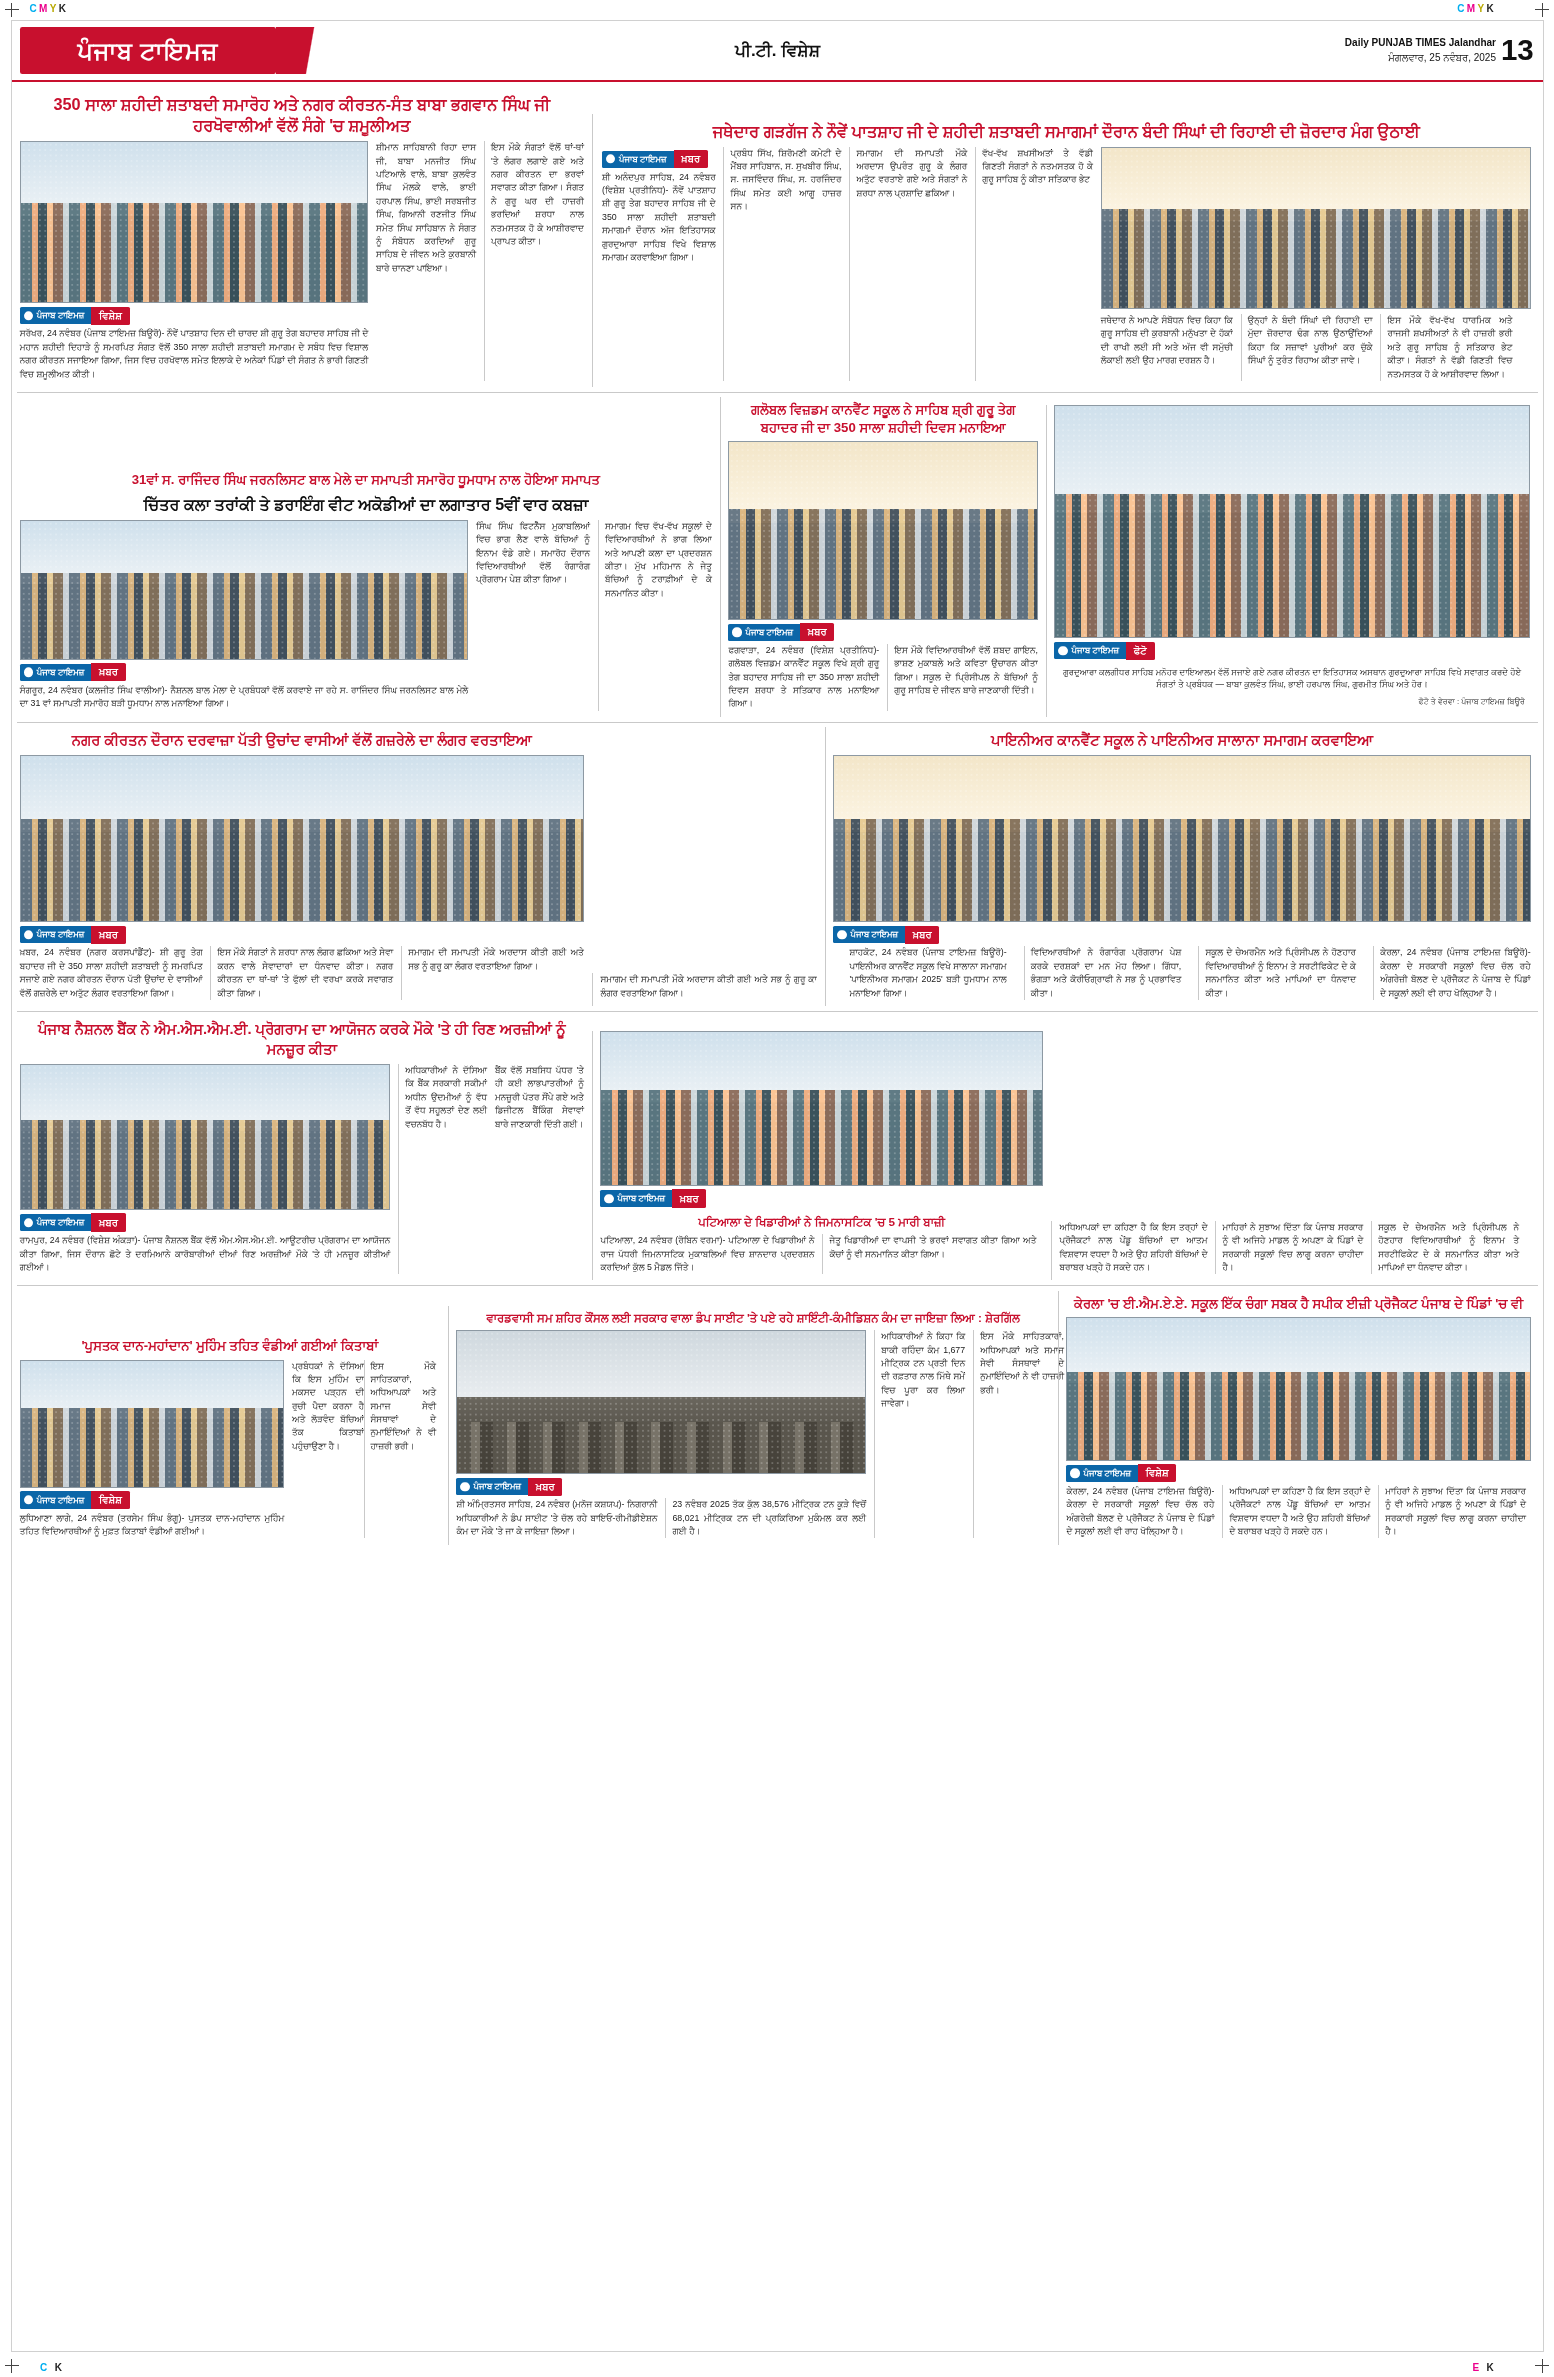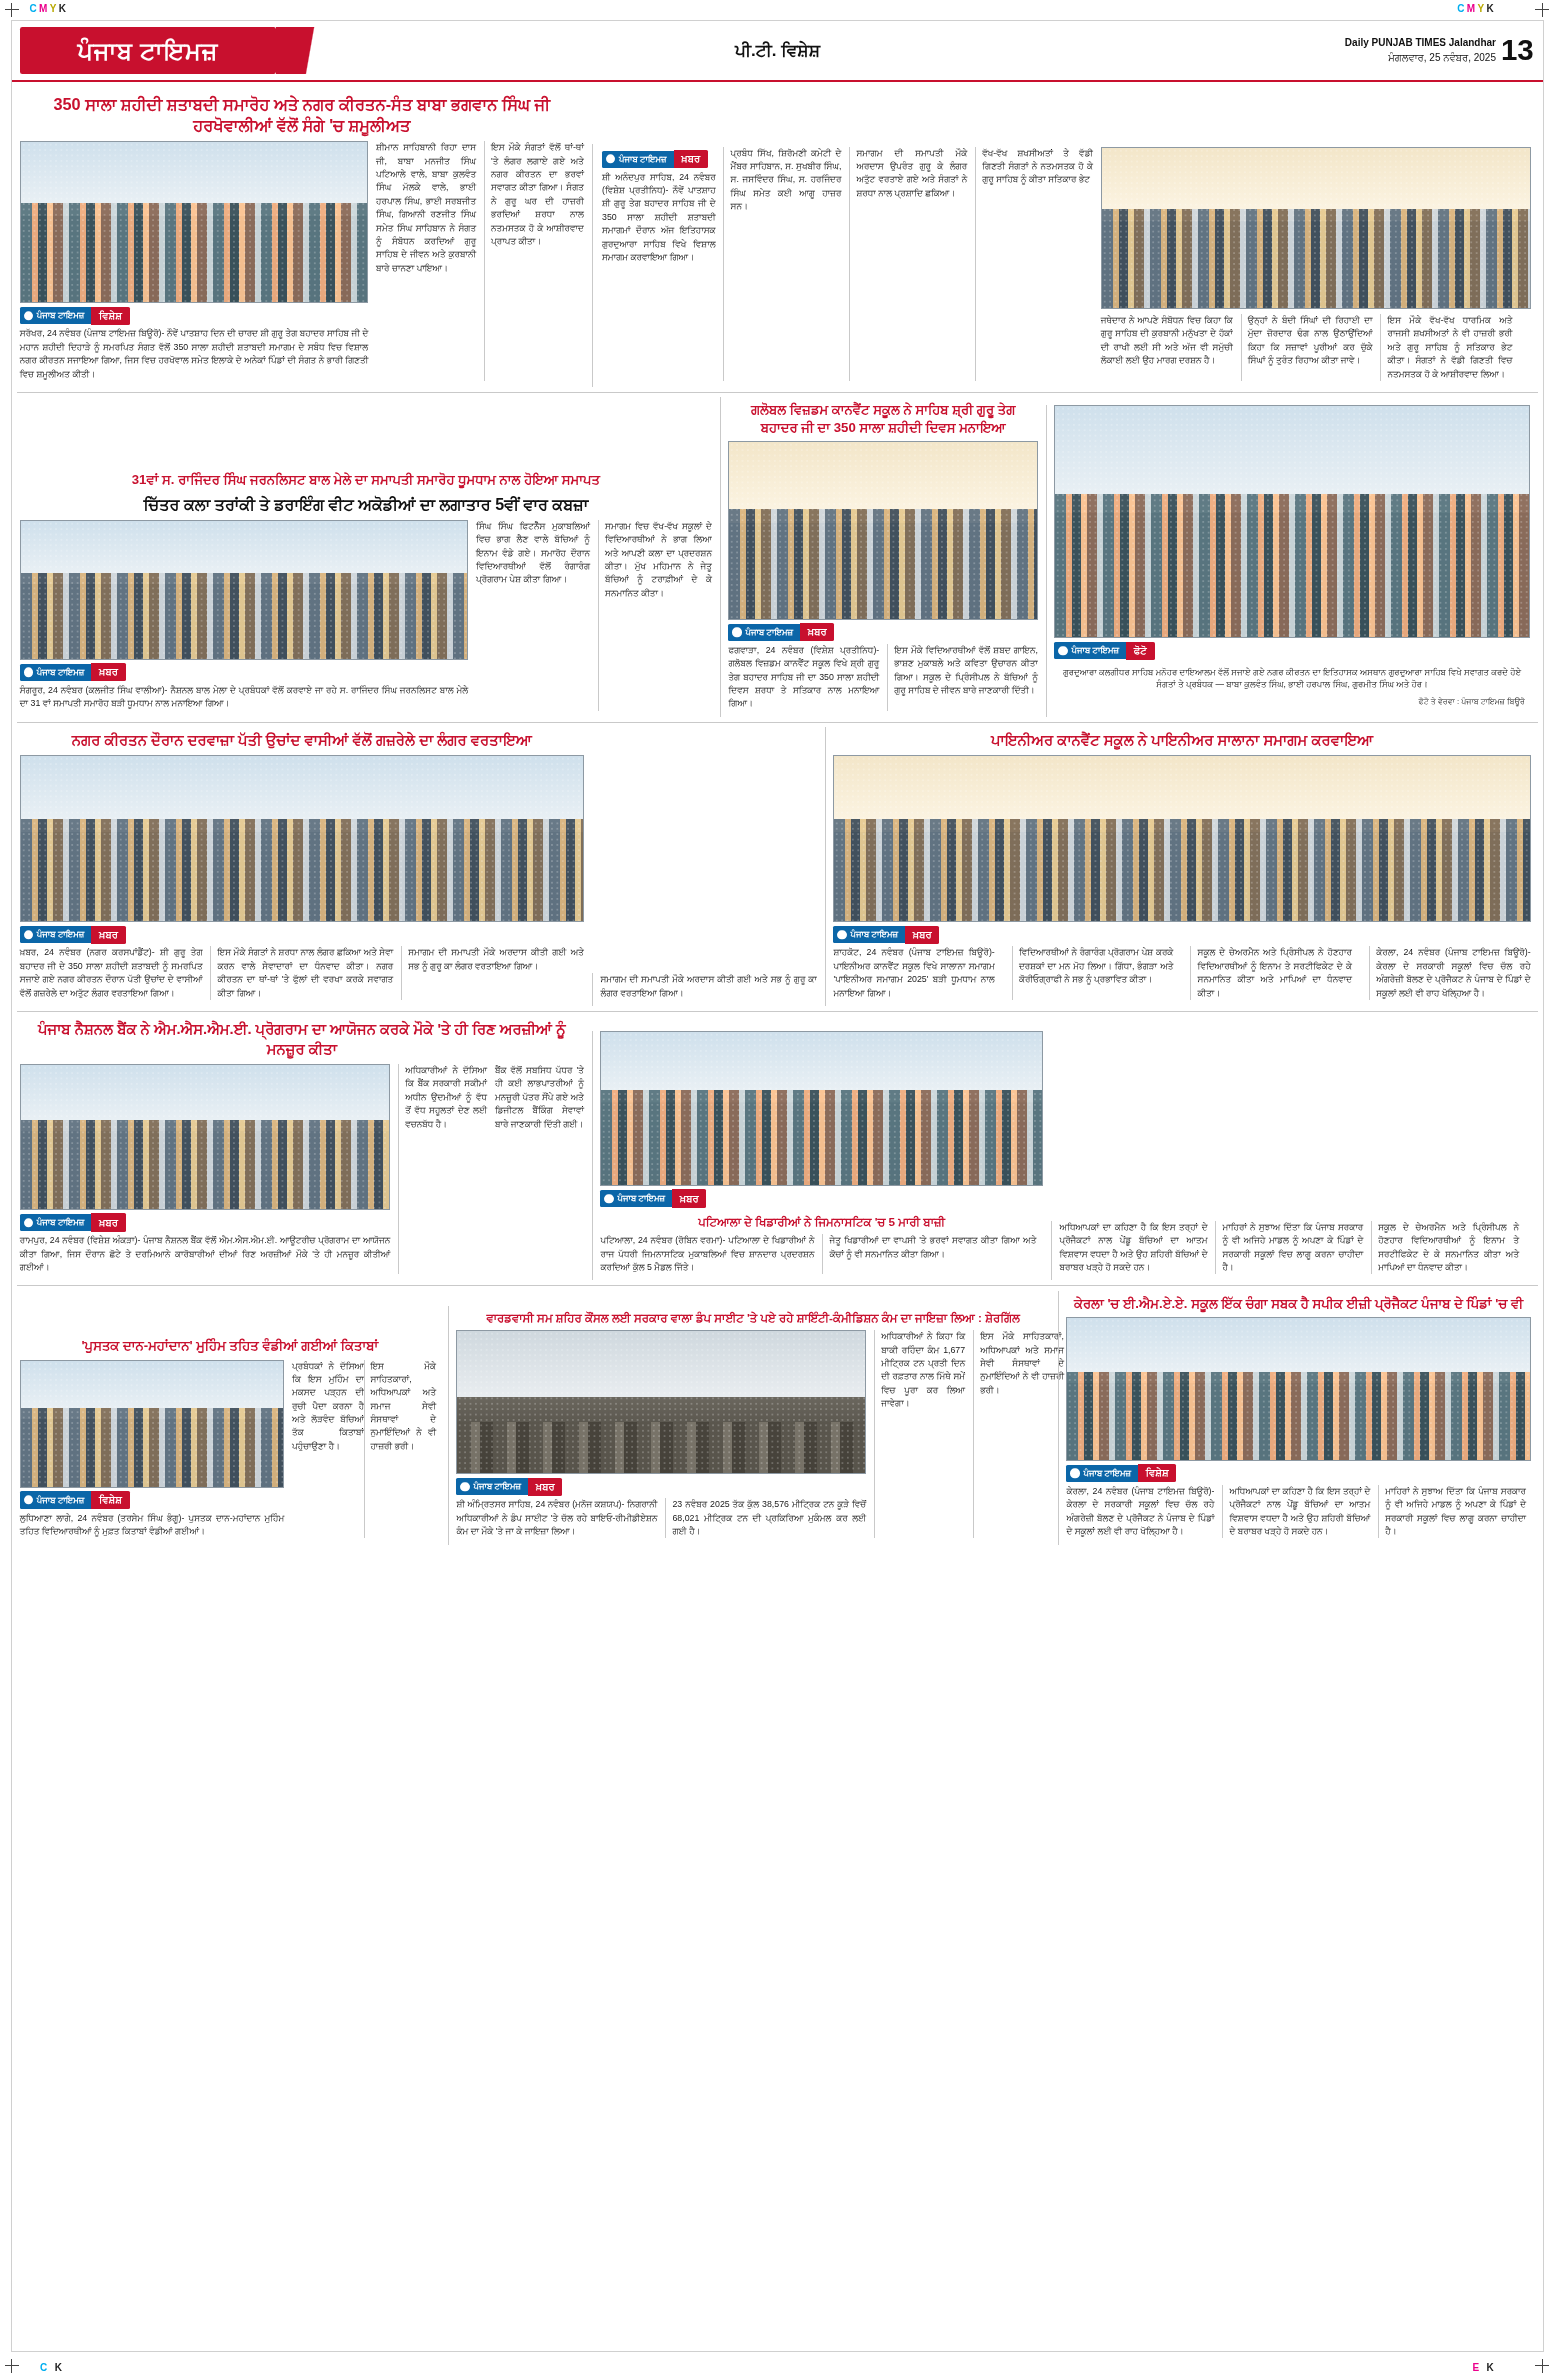--- a/index.html
+++ b/index.html
@@ -190,20 +190,21 @@
             <div class="body-text">ਸਰੱਖਰ, 24 ਨਵੰਬਰ (ਪੰਜਾਬ ਟਾਇਮਜ਼ ਬਿਊਰੋ)- ਨੌਵੇਂ ਪਾਤਸ਼ਾਹ ਦਿਨ ਦੀ ਚਾਰਦ ਸ਼ੀ ਗੁਰੂ ਤੇਗ ਬਹਾਦਰ ਸਾਹਿਬ ਜੀ ਦੇ ਮਹਾਨ ਸ਼ਹੀਦੀ ਦਿਹਾੜੇ ਨੂੰ ਸਮਰਪਿਤ ਸੰਗਤ ਵੱਲੋਂ 350 ਸਾਲਾ ਸ਼ਹੀਦੀ ਸ਼ਤਾਬਦੀ ਸਮਾਗਮ ਦੇ ਸਬੰਧ ਵਿਚ ਵਿਸ਼ਾਲ ਨਗਰ ਕੀਰਤਨ ਸਜਾਇਆ ਗਿਆ, ਜਿਸ ਵਿਚ ਹਰਖੋਵਾਲ ਸਮੇਤ ਇਲਾਕੇ ਦੇ ਅਨੇਕਾਂ ਪਿੰਡਾਂ ਦੀ ਸੰਗਤ ਨੇ ਭਾਰੀ ਗਿਣਤੀ ਵਿਚ ਸ਼ਮੂਲੀਅਤ ਕੀਤੀ।</div>
           </div>
           <div style="width:208px; display:flex; gap:7.8px;">
             <div class="body-text" style="width:100px;">ਸ਼ੀਮਾਨ ਸਾਹਿਬਾਨੀ ਰਿਹਾ ਦਾਸ ਜੀ, ਬਾਬਾ ਮਨਜੀਤ ਸਿੰਘ ਪਟਿਆਲੇ ਵਾਲੇ, ਬਾਬਾ ਕੁਲਵੰਤ ਸਿੰਘ ਮੱਲਕੇ ਵਾਲੇ, ਭਾਈ ਹਰਪਾਲ ਸਿੰਘ, ਭਾਈ ਸਰਬਜੀਤ ਸਿੰਘ, ਗਿਆਨੀ ਰਣਜੀਤ ਸਿੰਘ ਸਮੇਤ ਸਿੰਘ ਸਾਹਿਬਾਨ ਨੇ ਸੰਗਤ ਨੂੰ ਸੰਬੋਧਨ ਕਰਦਿਆਂ ਗੁਰੂ ਸਾਹਿਬ ਦੇ ਜੀਵਨ ਅਤੇ ਕੁਰਬਾਨੀ ਬਾਰੇ ਚਾਨਣਾ ਪਾਇਆ।</div>
             <div class="body-text vrule" style="width:100px; padding-left:6.2px;">ਇਸ ਮੌਕੇ ਸੰਗਤਾਂ ਵੱਲੋਂ ਥਾਂ-ਥਾਂ 'ਤੇ ਲੰਗਰ ਲਗਾਏ ਗਏ ਅਤੇ ਨਗਰ ਕੀਰਤਨ ਦਾ ਭਰਵਾਂ ਸਵਾਗਤ ਕੀਤਾ ਗਿਆ। ਸੰਗਤ ਨੇ ਗੁਰੂ ਘਰ ਦੀ ਹਾਜ਼ਰੀ ਭਰਦਿਆਂ ਸ਼ਰਧਾ ਨਾਲ ਨਤਮਸਤਕ ਹੋ ਕੇ ਆਸ਼ੀਰਵਾਦ ਪ੍ਰਾਪਤ ਕੀਤਾ।</div>
           </div>
         </div>
       </div>
 
       <div class="cell vrule" style="width:942px; padding:3.1px 3.1px 6.2px 9.3px;">
+        <div class="headline h-xl">ਜਥੇਦਾਰ ਗੜਗੱਜ ਨੇ ਨੌਵੇਂ ਪਾਤਸ਼ਾਹ ਜੀ ਦੇ ਸ਼ਹੀਦੀ ਸ਼ਤਾਬਦੀ ਸਮਾਗਮਾਂ ਦੌਰਾਨ ਬੰਦੀ ਸਿੰਘਾਂ ਦੀ ਰਿਹਾਈ ਦੀ ਜ਼ੋਰਦਾਰ ਮੰਗ ਉਠਾਈ</div>
         <div style="display:flex; gap:7.8px;">
           <div style="width:115px;">
             <div class="credit">
               <span class="badge-blue">ਪੰਜਾਬ ਟਾਇਮਜ਼</span>
               <span class="badge-red">ਖ਼ਬਰ</span>
             </div>
             <div class="body-text">ਸ਼ੀ ਅਨੰਦਪੁਰ ਸਾਹਿਬ, 24 ਨਵੰਬਰ (ਵਿਸ਼ੇਸ਼ ਪ੍ਰਤੀਨਿਧ)- ਨੌਵੇਂ ਪਾਤਸ਼ਾਹ ਸ਼ੀ ਗੁਰੂ ਤੇਗ ਬਹਾਦਰ ਸਾਹਿਬ ਜੀ ਦੇ 350 ਸਾਲਾ ਸ਼ਹੀਦੀ ਸ਼ਤਾਬਦੀ ਸਮਾਗਮਾਂ ਦੌਰਾਨ ਅੱਜ ਇਤਿਹਾਸਕ ਗੁਰਦੁਆਰਾ ਸਾਹਿਬ ਵਿਖੇ ਵਿਸ਼ਾਲ ਸਮਾਗਮ ਕਰਵਾਇਆ ਗਿਆ।</div>
           </div>
           <div style="width:373px; display:flex; gap:7.8px;">
             <div class="body-text vrule" style="width:118px; padding-left:6.2px;">ਪ੍ਰਬੰਧ ਸਿੱਖ, ਸ਼ਿਰੋਮਣੀ ਕਮੇਟੀ ਦੇ ਮੈਂਬਰ ਸਾਹਿਬਾਨ, ਸ. ਸੁਖਬੀਰ ਸਿੰਘ, ਸ. ਜਸਵਿੰਦਰ ਸਿੰਘ, ਸ. ਹਰਜਿੰਦਰ ਸਿੰਘ ਸਮੇਤ ਕਈ ਆਗੂ ਹਾਜ਼ਰ ਸਨ।</div>
@@ -317,21 +318,21 @@
         <div class="photo bright" style="height:167px;">
           <div class="ph-sky"></div>
             <div class="ph-ground"></div>
             <div class="ph-people"></div>
             <div class="ph-overlay-dots"></div>
         </div>
         <div class="credit">
           <span class="badge-blue">ਪੰਜਾਬ ਟਾਇਮਜ਼</span>
           <span class="badge-red">ਖ਼ਬਰ</span>
         </div>
-        <div style="display:flex; gap:17px;">
+        <div style="display:flex; gap:17px;margin-left:16px;">
           <div class="body-text" style="width:169px;">ਸ਼ਾਹਕੋਟ, 24 ਨਵੰਬਰ (ਪੰਜਾਬ ਟਾਇਮਜ਼ ਬਿਊਰੋ)- ਪਾਇਨੀਅਰ ਕਾਨਵੈਂਟ ਸਕੂਲ ਵਿਖੇ ਸਾਲਾਨਾ ਸਮਾਗਮ 'ਪਾਇਨੀਅਰ ਸਮਾਗਮ 2025' ਬੜੀ ਧੂਮਧਾਮ ਨਾਲ ਮਨਾਇਆ ਗਿਆ।</div>
           <div class="body-text vrule" style="width:169px; padding-left:6.2px;">ਵਿਦਿਆਰਥੀਆਂ ਨੇ ਰੰਗਾਰੰਗ ਪ੍ਰੋਗਰਾਮ ਪੇਸ਼ ਕਰਕੇ ਦਰਸ਼ਕਾਂ ਦਾ ਮਨ ਮੋਹ ਲਿਆ। ਗਿੱਧਾ, ਭੰਗੜਾ ਅਤੇ ਕੋਰੀਓਗ੍ਰਾਫੀ ਨੇ ਸਭ ਨੂੰ ਪ੍ਰਭਾਵਿਤ ਕੀਤਾ।</div>
           <div class="body-text vrule" style="width:169px; padding-left:6.2px;">ਸਕੂਲ ਦੇ ਚੇਅਰਮੈਨ ਅਤੇ ਪ੍ਰਿੰਸੀਪਲ ਨੇ ਹੋਣਹਾਰ ਵਿਦਿਆਰਥੀਆਂ ਨੂੰ ਇਨਾਮ ਤੇ ਸਰਟੀਫਿਕੇਟ ਦੇ ਕੇ ਸਨਮਾਨਿਤ ਕੀਤਾ ਅਤੇ ਮਾਪਿਆਂ ਦਾ ਧੰਨਵਾਦ ਕੀਤਾ।</div>
           <div class="body-text vrule" style="width:169px; padding-left:6.2px;">ਕੇਰਲਾ, 24 ਨਵੰਬਰ (ਪੰਜਾਬ ਟਾਇਮਜ਼ ਬਿਊਰੋ)- ਕੇਰਲਾ ਦੇ ਸਰਕਾਰੀ ਸਕੂਲਾਂ ਵਿਚ ਚੱਲ ਰਹੇ ਅੰਗਰੇਜ਼ੀ ਬੋਲਣ ਦੇ ਪ੍ਰੋਜੈਕਟ ਨੇ ਪੰਜਾਬ ਦੇ ਪਿੰਡਾਂ ਦੇ ਸਕੂਲਾਂ ਲਈ ਵੀ ਰਾਹ ਖੋਲ੍ਹਿਆ ਹੈ।</div>
         </div>
       </div>
     </div>
 
     <div class="row hrule" style="margin-top:4.7px; padding-top:4.7px;">
 

